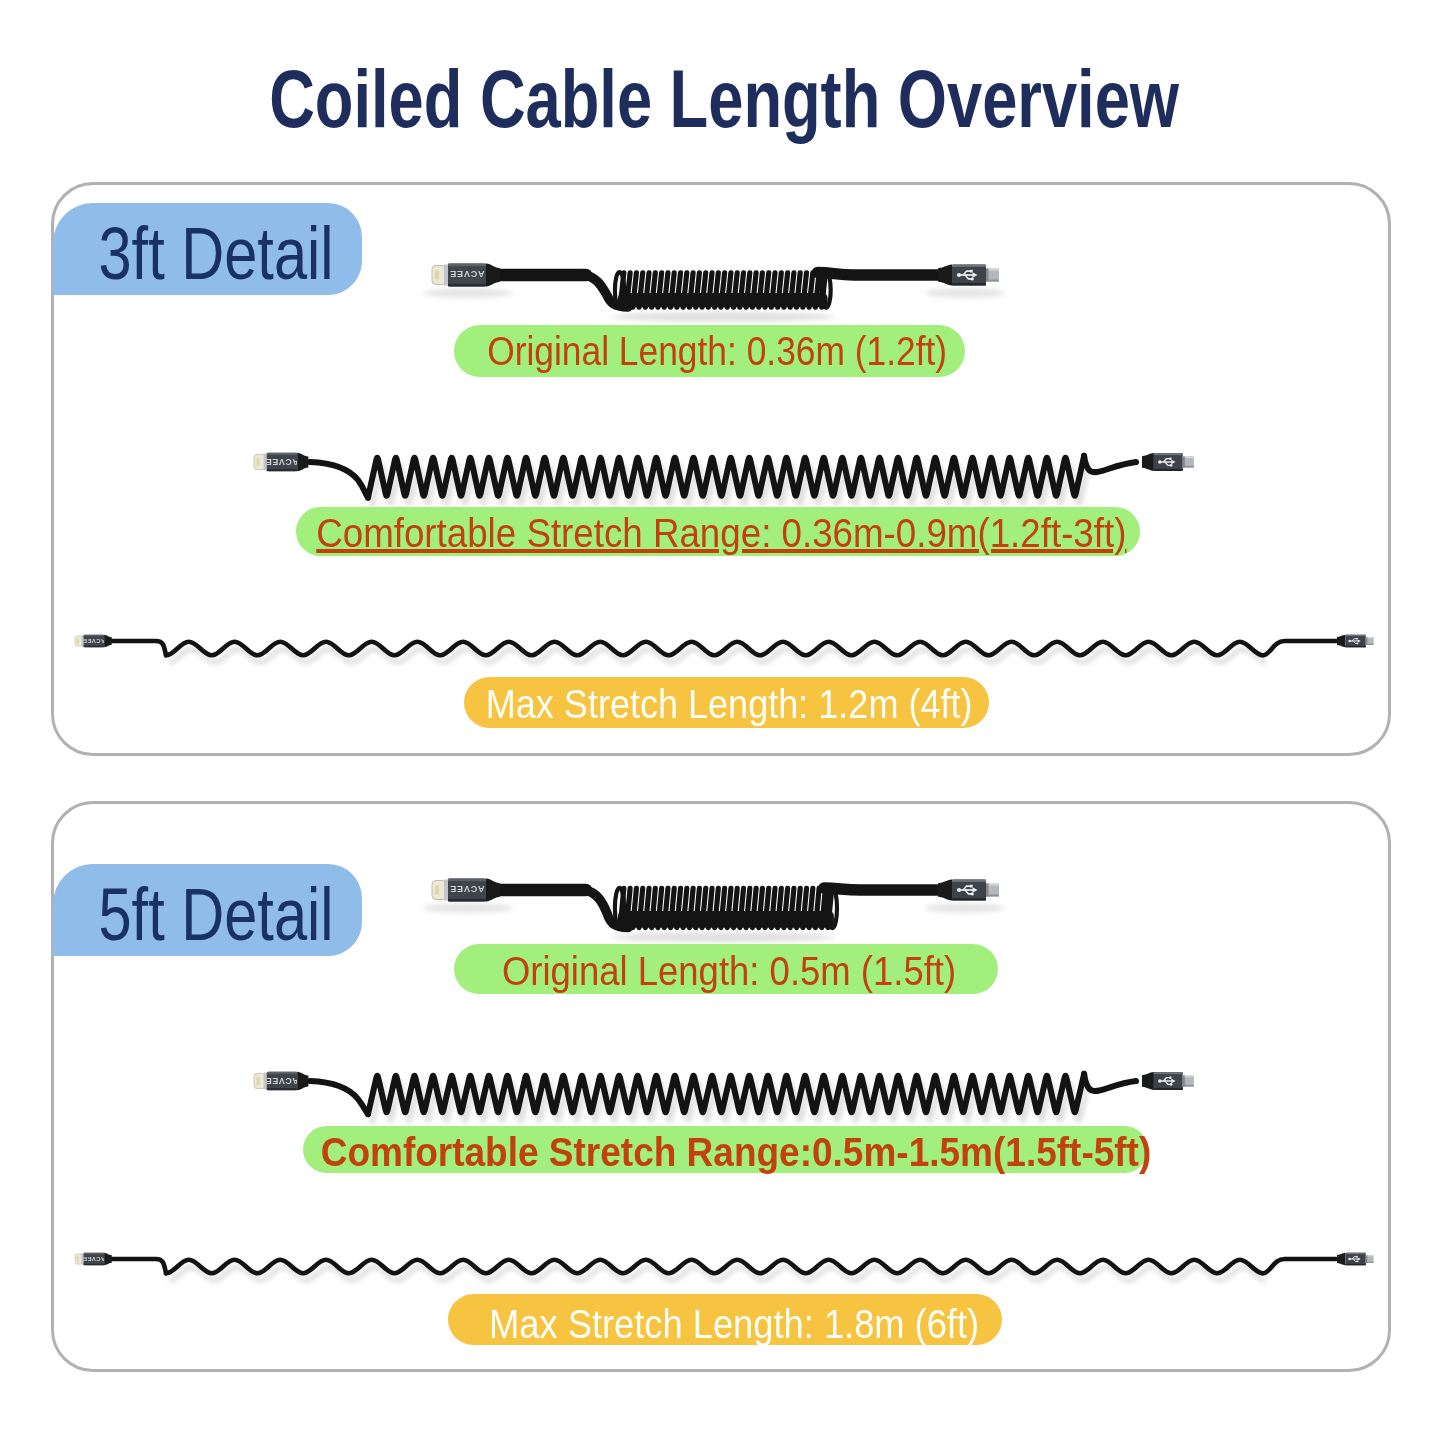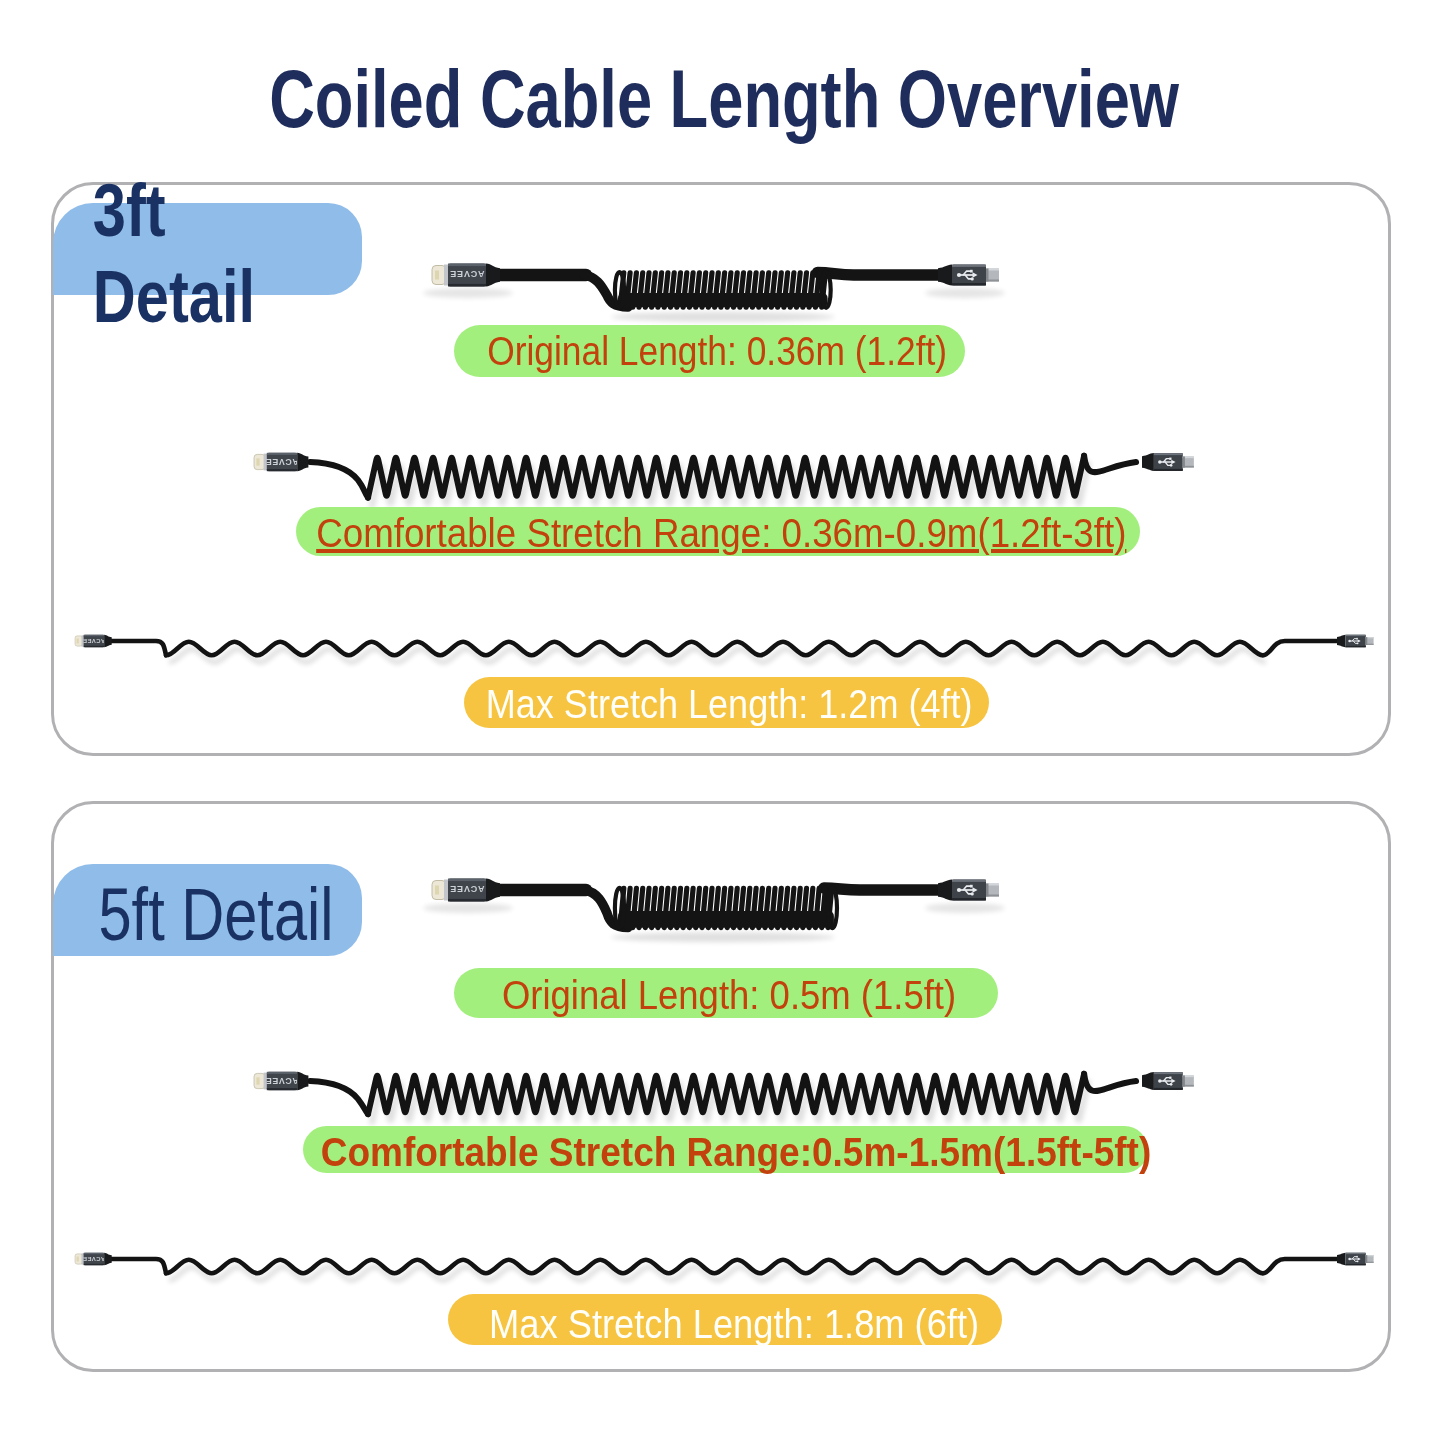--- a/index.html
+++ b/index.html
@@ -3,21 +3,21 @@
 * { margin:0; padding:0; box-sizing:border-box; }
 body { width:1445px; height:1445px; background:#fff; font-family:"Liberation Sans",sans-serif; overflow:hidden; }
 #page { position:relative; width:1445px; height:1053px; background:#fff; }
 .title { position:absolute; left:0; top:52px; width:1445px; text-align:center; font-size:82px; font-weight:bold; color:#1e2d5c; }
 .title span { display:inline-block; transform:translateX(2px) scaleX(0.771); transform-origin:50% 50%; }
 .panel { position:absolute; left:51px; width:1340px; border:3px solid #b1b1b4; border-radius:42px; background:#fff; }
 .p1 { top:182px; height:574px; }
 .p2 { top:801px; height:571px; }
 .plab { position:absolute; left:53px; width:309px; background:#8fbce9; color:#1a3263; display:flex; align-items:center; justify-content:center; font-size:75px; border-radius:40px 34px 34px 0; }
 .plab span { display:inline-block; transform:translate(8px,4px) scaleX(0.794); transform-origin:50% 50%; }
-.lab1 { top:203px; height:92px;font-weight:bold; }
+.lab1 { top:203px; height:92px; }
 .lab2 { top:820px; height:92px;margin-top:44px; }
 .pill { position:absolute; display:flex; align-items:center; justify-content:center; border-radius:999px; font-size:40px; white-space:nowrap; }
 .pill span { display:inline-block; transform-origin:50% 50%; }
 .green { background:#a2ef7d; color:#c2410c; }
 .orange { background:#f6c441; color:#fffef8; }
 </style></head>
 <body>
 <div id="page">
 <div class="title"><span>Coiled Cable Length Overview</span></div>
 <div class="panel p1"></div>
@@ -324,21 +324,21 @@
 </svg>
 <div class="pill green" style="left:454px;top:325px;width:511px;height:52px;">
       <span style="transform:translate(8px,0px) scaleX(0.884)">Original Length: 0.36m (1.2ft)</span>
     </div>
 <div class="pill green" style="left:296px;top:507px;width:844px;height:49px;text-decoration:underline;">
       <span style="transform:translate(3px,2px) scaleX(0.918)">Comfortable Stretch Range: 0.36m-0.9m(1.2ft-3ft)</span>
     </div>
 <div class="pill orange" style="left:464px;top:677px;width:525px;height:51px;">
       <span style="transform:translate(3px,2px) scaleX(0.901)">Max Stretch Length: 1.2m (4ft)</span>
     </div>
-<div class="pill green" style="left:454px;top:968px;width:544px;height:50px;">
+<div class="pill green" style="left:454px;top:944px;width:544px;height:50px;">
       <span style="transform:translate(3px,2px) scaleX(0.912)">Original Length: 0.5m (1.5ft)</span>
     </div>
 <div class="pill green" style="left:303px;top:1126px;width:845px;height:47px;font-weight:bold;">
       <span style="transform:translate(10px,3px) scaleX(0.925)">Comfortable Stretch Range:0.5m-1.5m(1.5ft-5ft)</span>
     </div>
 <div class="pill orange" style="left:448px;top:1294px;width:554px;height:51px;align-items:flex-end;">
       <span style="transform:translate(9px,2px) scaleX(0.907)">Max Stretch Length: 1.8m (6ft)</span>
     </div>
 </div>
 </body></html>

